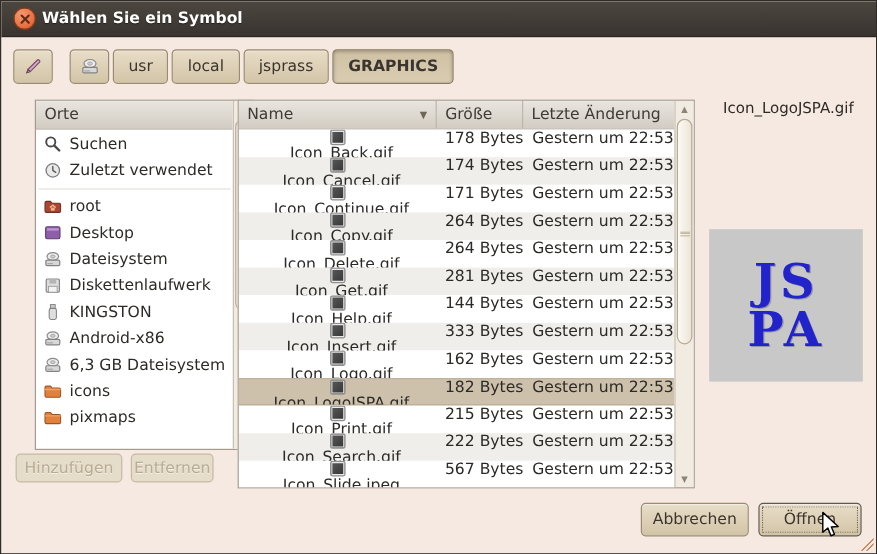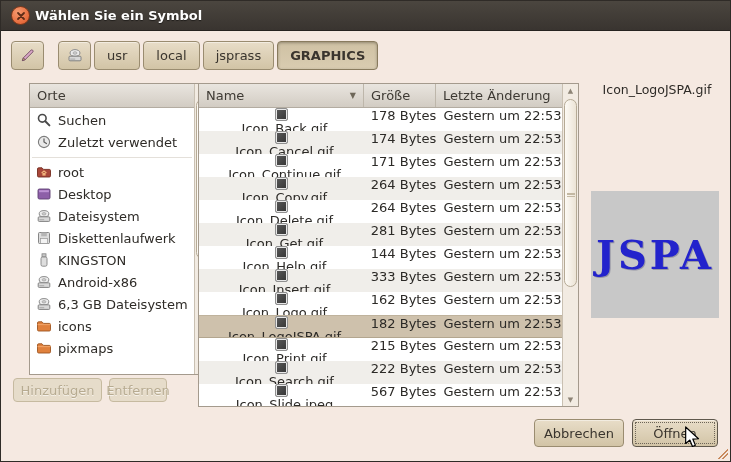--- a/index.html
+++ b/index.html
@@ -91,26 +91,26 @@
     border:1px solid #8f8f8f; border-radius:2px;
     box-shadow:0 0 0 1px #e8e8e8 inset;
   }
   
   .side-actions { position:absolute; left:12px; top:377px; display:flex; }
   .btn.disabled {
     background:#e6dcca; color:#b7ab91; border-color:#c6baa0;
     box-shadow:none; cursor:default; text-shadow:0 1px 0 rgba(255,255,255,.6);
   }
   .add-btn { width:89px; height:24px; font-size:13px; margin-right:7px; }
-  .remove-btn { width:58px; height:24px; font-size:13px; }
+  .remove-btn { width:69px; height:24px; font-size:13px; }
   
   .preview-label { position:absolute; left:585px; top:81px; width:142px; text-align:center; font-size:12.5px; color:#2e2b27; }
   .preview-img {
     position:absolute; left:590px; top:190px; width:128px; height:127px;
-    background:#c8c8c8; display:flex; flex-direction:row; align-items:center; justify-content:center;
+    background:#c8c8c8; display:flex; flex-direction:column; align-items:center; justify-content:center;
     font-family:"DejaVu Serif","Liberation Serif",serif; font-weight:bold;
     font-size:40px; line-height:40px; letter-spacing:3px;
     text-shadow:1px 1px 0 rgba(0,0,60,.25);
   }
   
   .dialog-actions { position:absolute; right:12px; top:418px; display:flex; }
   .cancel-btn { width:90px; height:28px; margin-right:8px; }
   .open-btn { width:86px; height:28px; border-color:#5f584c; outline:1px dotted #6d6558; outline-offset:-4px; }
   .cursor { position:absolute; left:681px; top:425px; width:22px; height:24px; pointer-events:none; }
   .resize-grip { position:absolute; right:1px; bottom:1px; width:14px; height:14px; }

